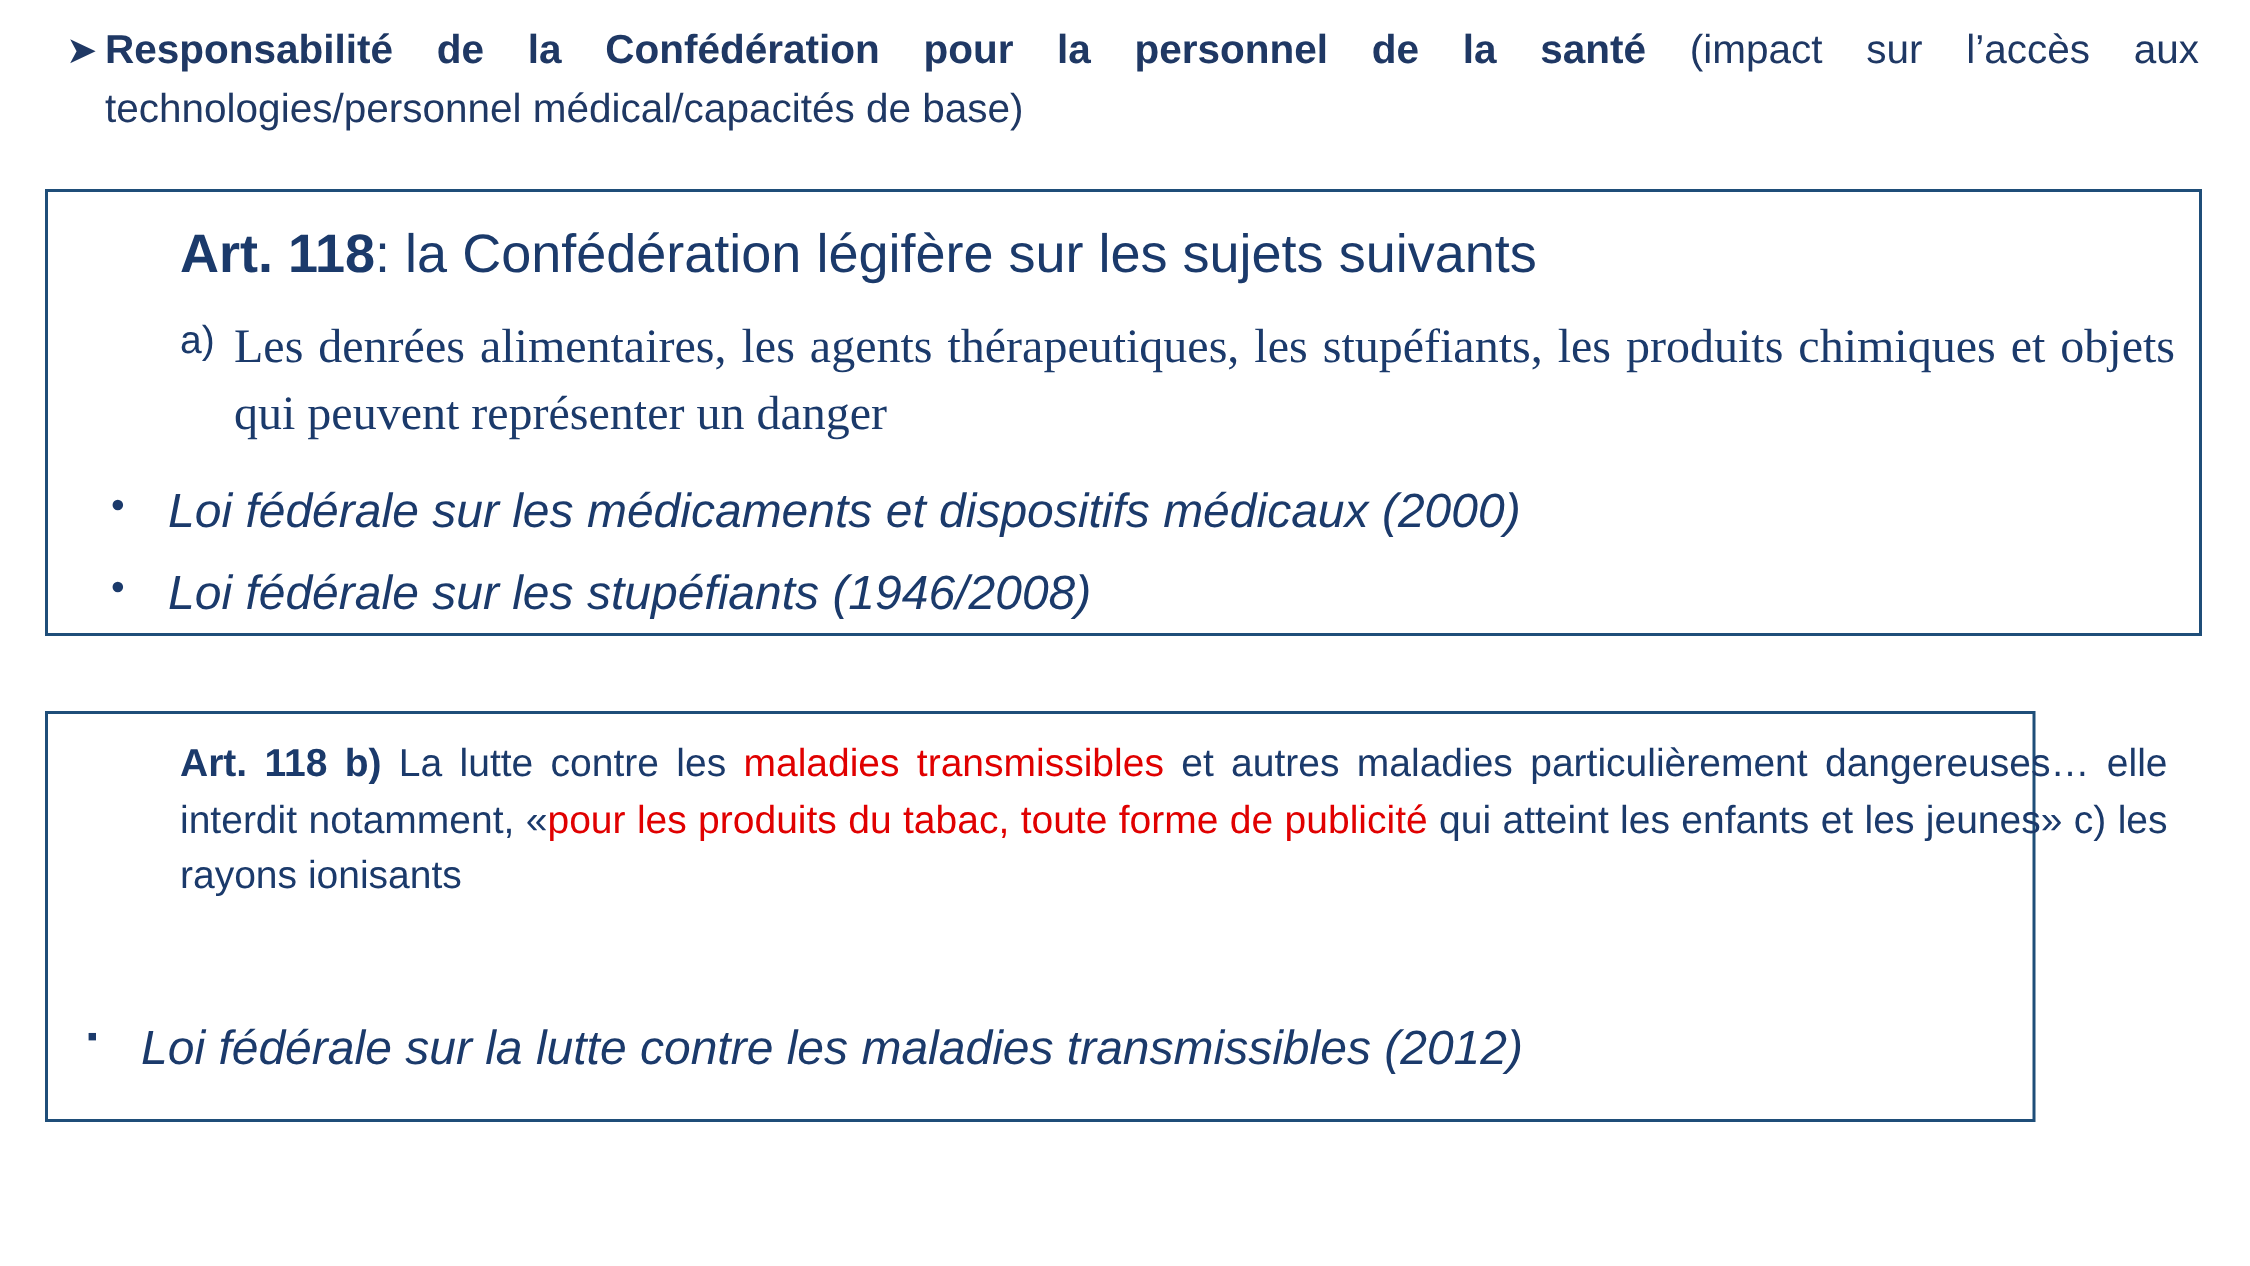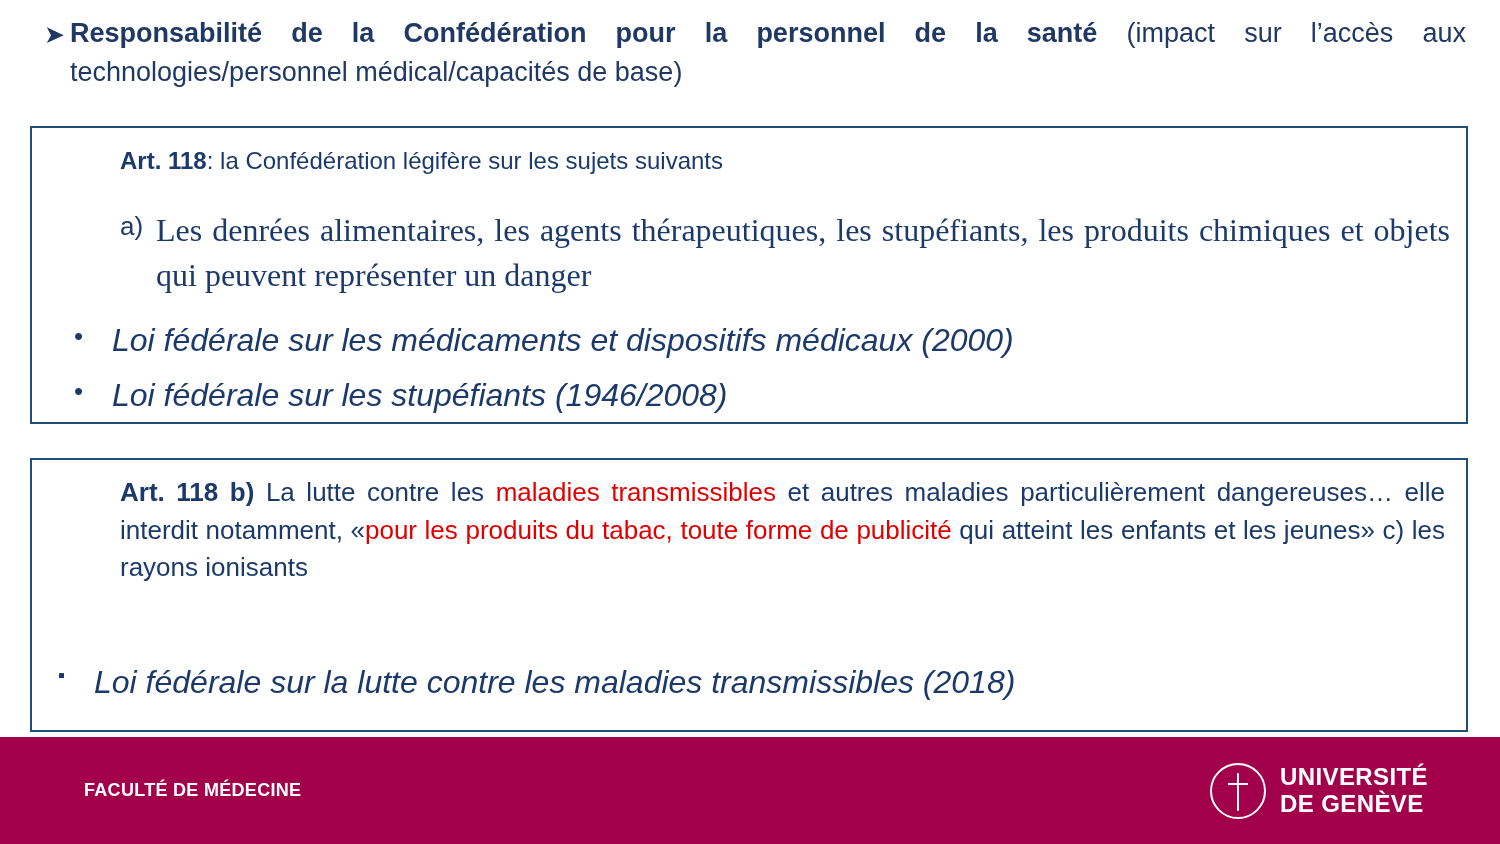--- a/index.html
+++ b/index.html
@@ -60,32 +60,32 @@
     background: #ffffff;
   }
   #box-art118 {
     left: 30px;
     top: 126px;
     width: 1438px;
     height: 298px;
   }
   #box-art118b {
     left: 30px;
-    top: 458px;
-    width: 1438px;
+    top: 474px;
+    width: 1327px;
     height: 274px;
   }
 
   
   .art118-head {
     position: absolute;
     left: 88px;
     top: 16px;
     width: 1320px;
-    font-size: 24px;
+    font-size: 36px;
     line-height: 1.4;
   }
   .art118-head b { font-weight: bold; }
 
   .art118-a {
     position: absolute;
     left: 88px;
     top: 80px;
     width: 1330px;
     display: flex;
@@ -245,28 +245,18 @@
       <span class="dot">•</span>
       <span class="body">Loi fédérale sur les stupéfiants (1946/2008)</span>
     </div>
   </div>
 
   <div class="box" id="box-art118b">
     <div class="art118b-par"><b>Art. 118 b)</b><span> La lutte contre les </span><span class="red">maladies transmissibles</span><span> et autres maladies particulièrement dangereuses… elle interdit notamment, «</span><span class="red">pour les produits du tabac, toute forme de publicité</span><span> qui atteint les enfants et les jeunes» c) les rayons ionisants</span></div>
 
     <div class="sub-bullet" id="law-transmissibles">
       <span class="dot">▪</span>
-      <span class="body">Loi fédérale sur la lutte contre les maladies transmissibles (2018)</span>
+      <span class="body">Loi fédérale sur la lutte contre les maladies transmissibles (2012)</span>
     </div>
   </div>
 
-  <div class="footer">
-    <div class="footer-text">FACULTÉ DE MÉDECINE</div>
-    <div class="logo">
-      <div class="crest"></div>
-      <div class="wordmark">
-        <div>UNIVERSITÉ</div>
-        <div>DE GENÈVE</div>
-      </div>
-    </div>
-  </div>
 
 </div>
 
 </body></html>

